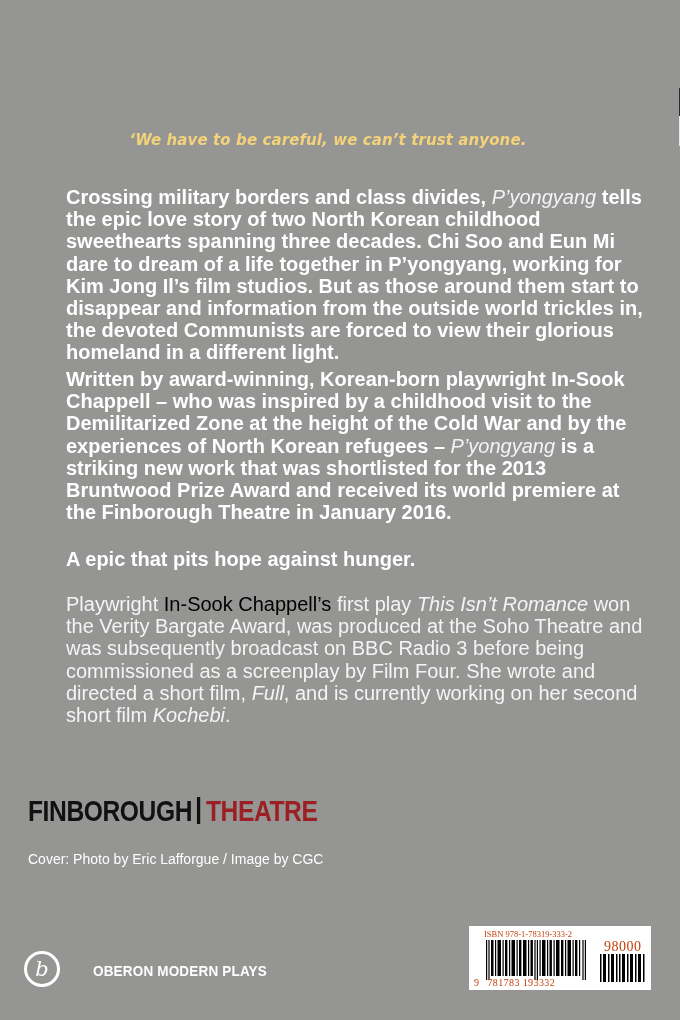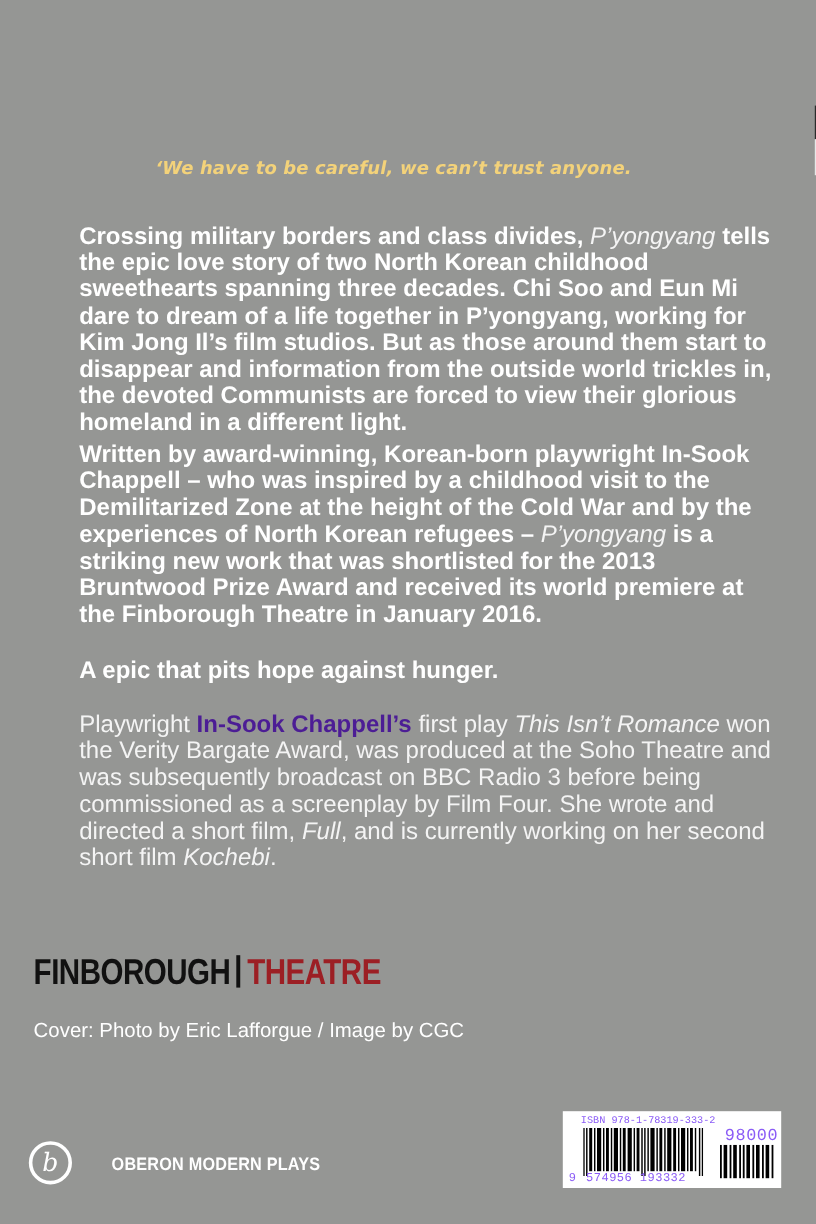--- a/index.html
+++ b/index.html
@@ -22,37 +22,37 @@
     position: absolute; left: 66px; width: 580px;
     color: #ffffff; font-size: 20px; line-height: 22.2px;
     font-family: "Liberation Sans", "DejaVu Sans", sans-serif;
   }
   .bold { font-weight: bold; }
   .light { font-weight: normal; color: #f4f4f4; }
   .p1 { top: 186px; }
   .p2 { top: 368px; }
   .p3 { top: 548px; }
   .p4 { top: 593px; }
-  .hl { color: #4c1d95; font-weight: bold; }
+  .hl { color: #000000; font-weight: normal; }
   .it { font-style: italic; }
 
   .logo {
     position: absolute; left: 28px; top: 793px;
     font-family: "Liberation Sans", sans-serif;
     font-weight: bold; font-size: 30px; letter-spacing: -0.5px;
     transform: scaleX(0.82); transform-origin: left center;
     line-height: 36px;
   }
   .logo .fin { color: #111111; }
   .logo .bar { display: inline-block; width: 4px; height: 27px; background: #111; vertical-align: -3px; margin: 0 7px 0 6px; }
   .logo .thea { color: #9c1f24; }
 
   .credit {
     position: absolute; left: 28px; top: 851px;
-    color: #ffffff; font-size: 17px; line-height: 16px;
+    color: #ffffff; font-size: 14px; line-height: 16px;
     font-family: "Liberation Sans", sans-serif;
   }
 
   .ob-circle {
     position: absolute; left: 24px; top: 951px; width: 36px; height: 36px;
     border: 3px solid #ffffff; border-radius: 50%; box-sizing: border-box;
   }
   .ob-circle span {
     position: absolute; left: 0; top: 2px; width: 100%; text-align: center;
     color: #fff; font-family: "DejaVu Serif", serif; font-style: italic; font-size: 21px; line-height: 26px;
@@ -60,21 +60,21 @@
   .ob-label {
     position: absolute; left: 93px; top: 962px;
     color: #ffffff; font-weight: bold; font-size: 15px; letter-spacing: 0.2px;
     font-family: "Liberation Sans", sans-serif;
     transform: scaleX(0.9); transform-origin: left center;
   }
 
   .barcode {
     position: absolute; left: 469px; top: 926px; width: 182px; height: 64px;
     background: #ffffff; box-sizing: border-box;
-    font-family: Liberation Mono, monospace; color: #8b5cf6;
+    font-family: Liberation Serif, serif; color: #c2410c;
   }
   .isbn-text { position: absolute; left: 15px; top: 3px; font-size: 8.5px; }
   .bars-main { position: absolute; left: 17px; top: 14px; width: 100px; height: 40px; }
   .bars-addon { position: absolute; left: 131px; top: 28px; width: 45px; height: 28px; }
   .addon-num { position: absolute; left: 135px; top: 13px; font-size: 14px; letter-spacing: 0.5px; }
   .ean-num { position: absolute; left: 17px; top: 51px; font-size: 10px; letter-spacing: 0.4px; }
   .ean-num .first { margin-left: -12px; margin-right: 8px; }
 </style>
 </head>
 <body>
@@ -151,14 +151,14 @@
       <rect x="16" y="0" width="1.5" height="28"></rect>
         <rect x="19" y="0" width="1.5" height="28"></rect>
       <rect x="22" y="0" width="3" height="28"></rect>
         <rect x="27" y="0" width="1.5" height="28"></rect>
       <rect x="30" y="0" width="3" height="28"></rect>
         <rect x="35" y="0" width="1.5" height="28"></rect>
       <rect x="38" y="0" width="3" height="28"></rect>
         <rect x="43" y="0" width="1.5" height="28"></rect>
     </g>
   </svg>
-  <div class="ean-num"><span class="first">9</span><span>574956 193332</span></div>
+  <div class="ean-num"><span class="first">9</span><span>781783 193332</span></div>
 </div>
 
 </body></html>

